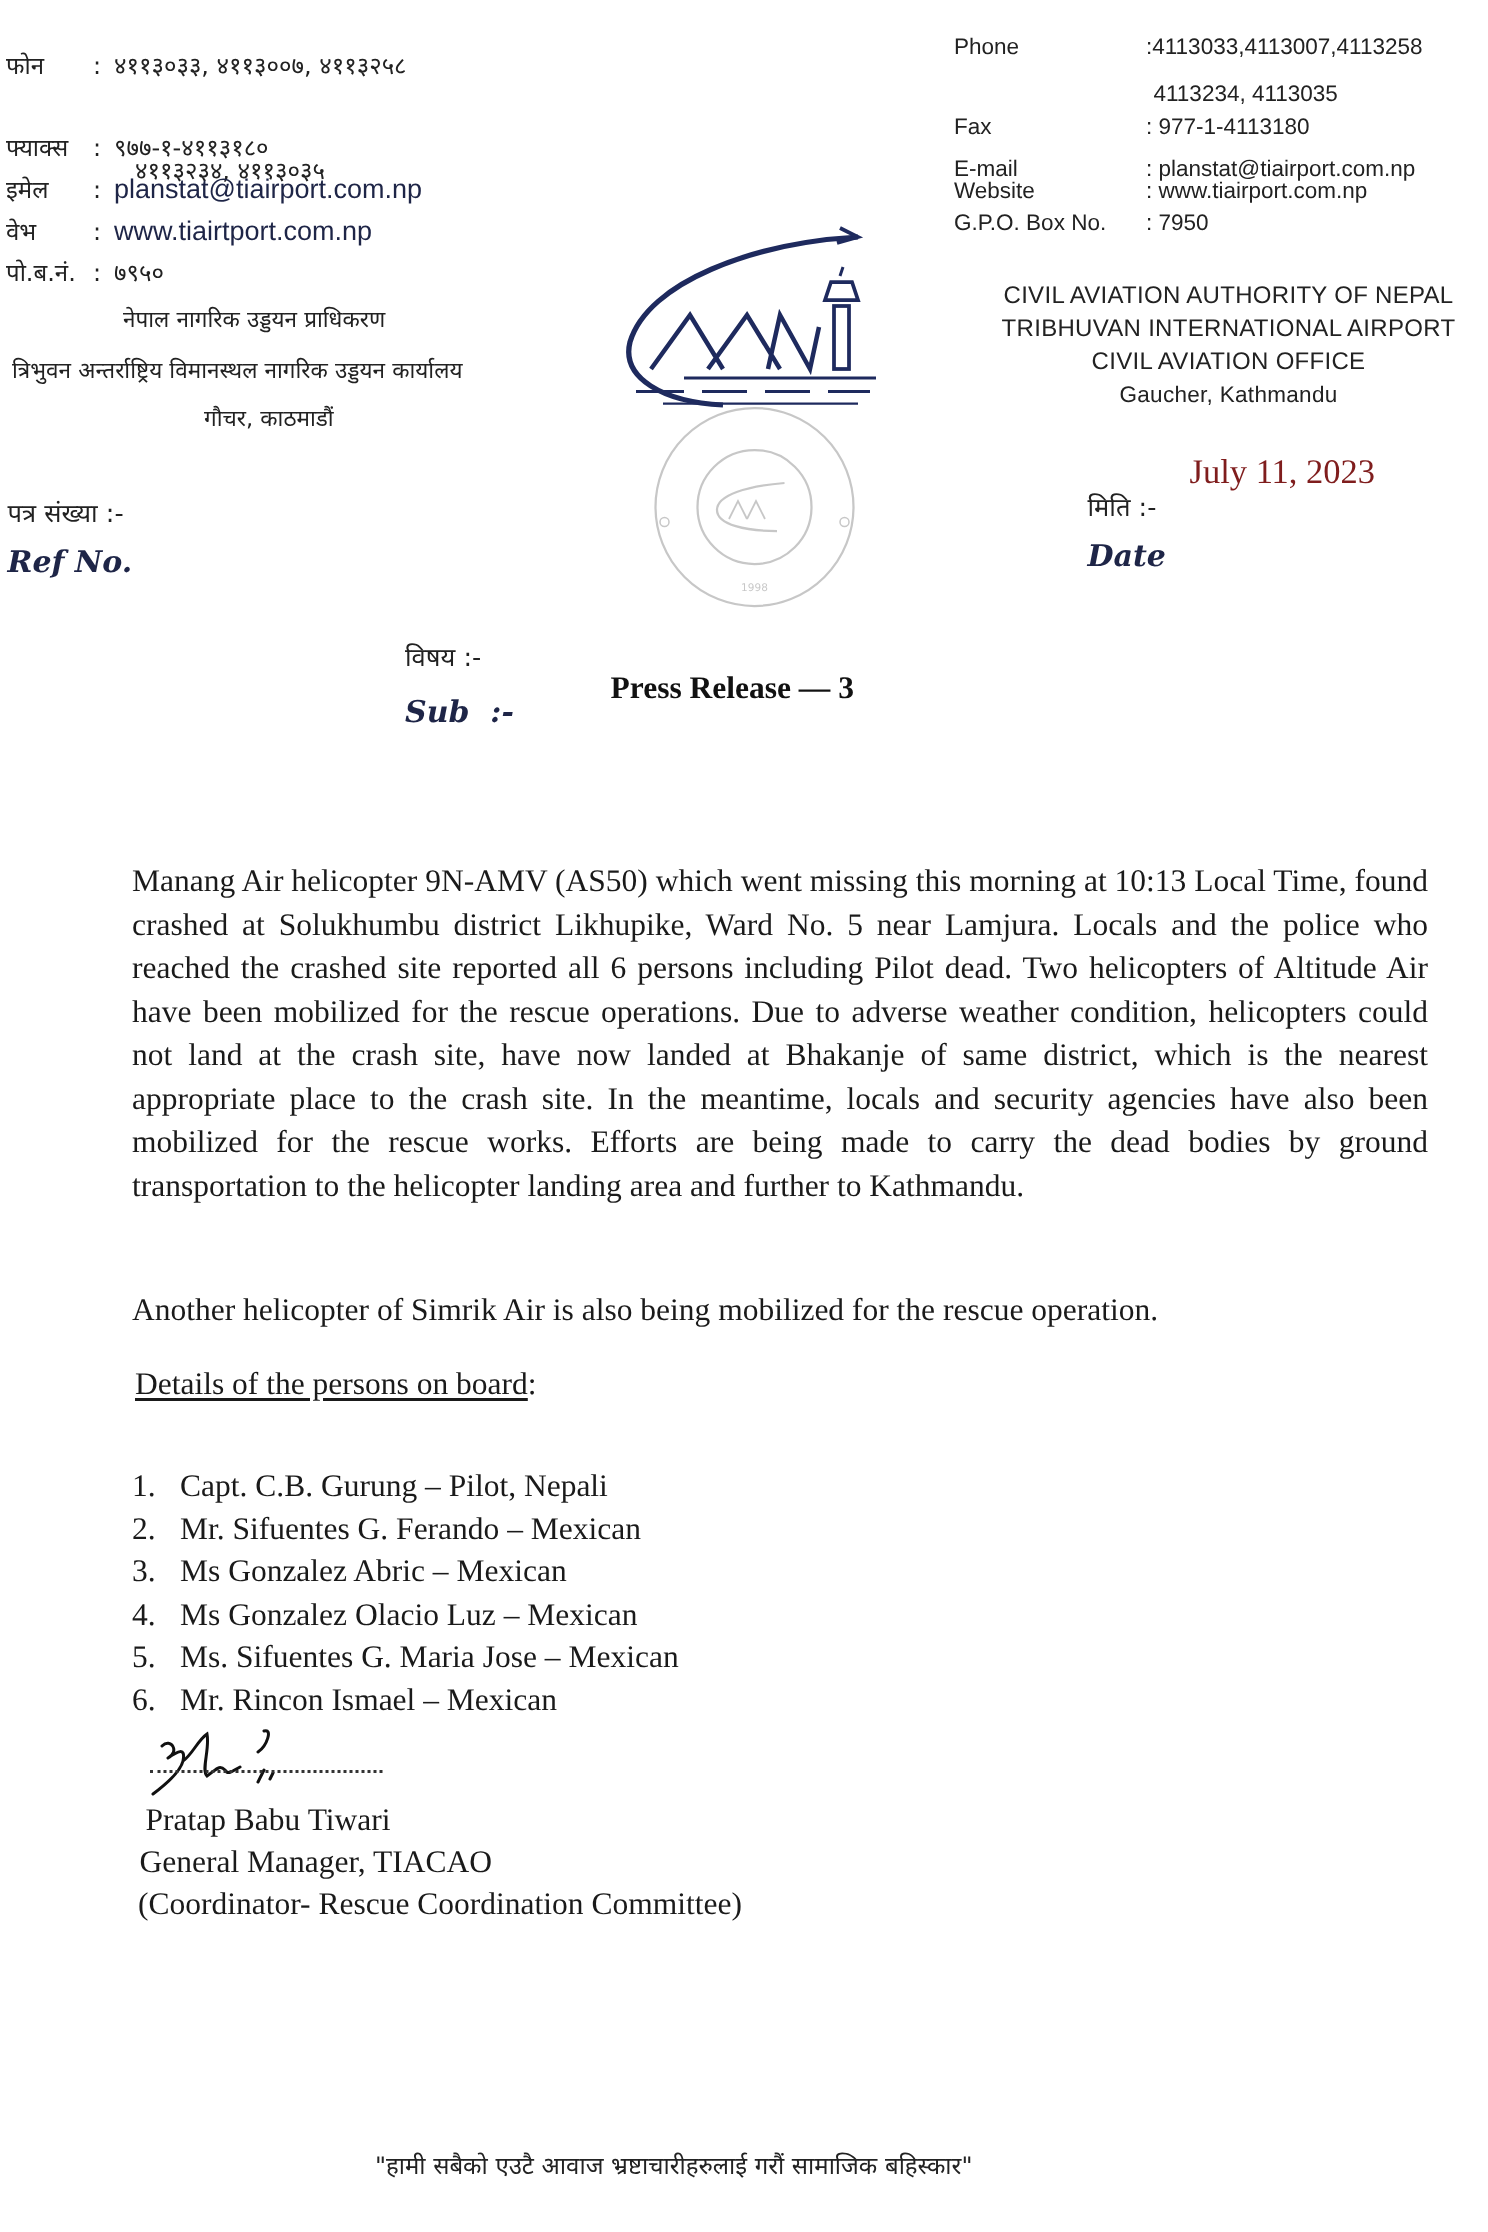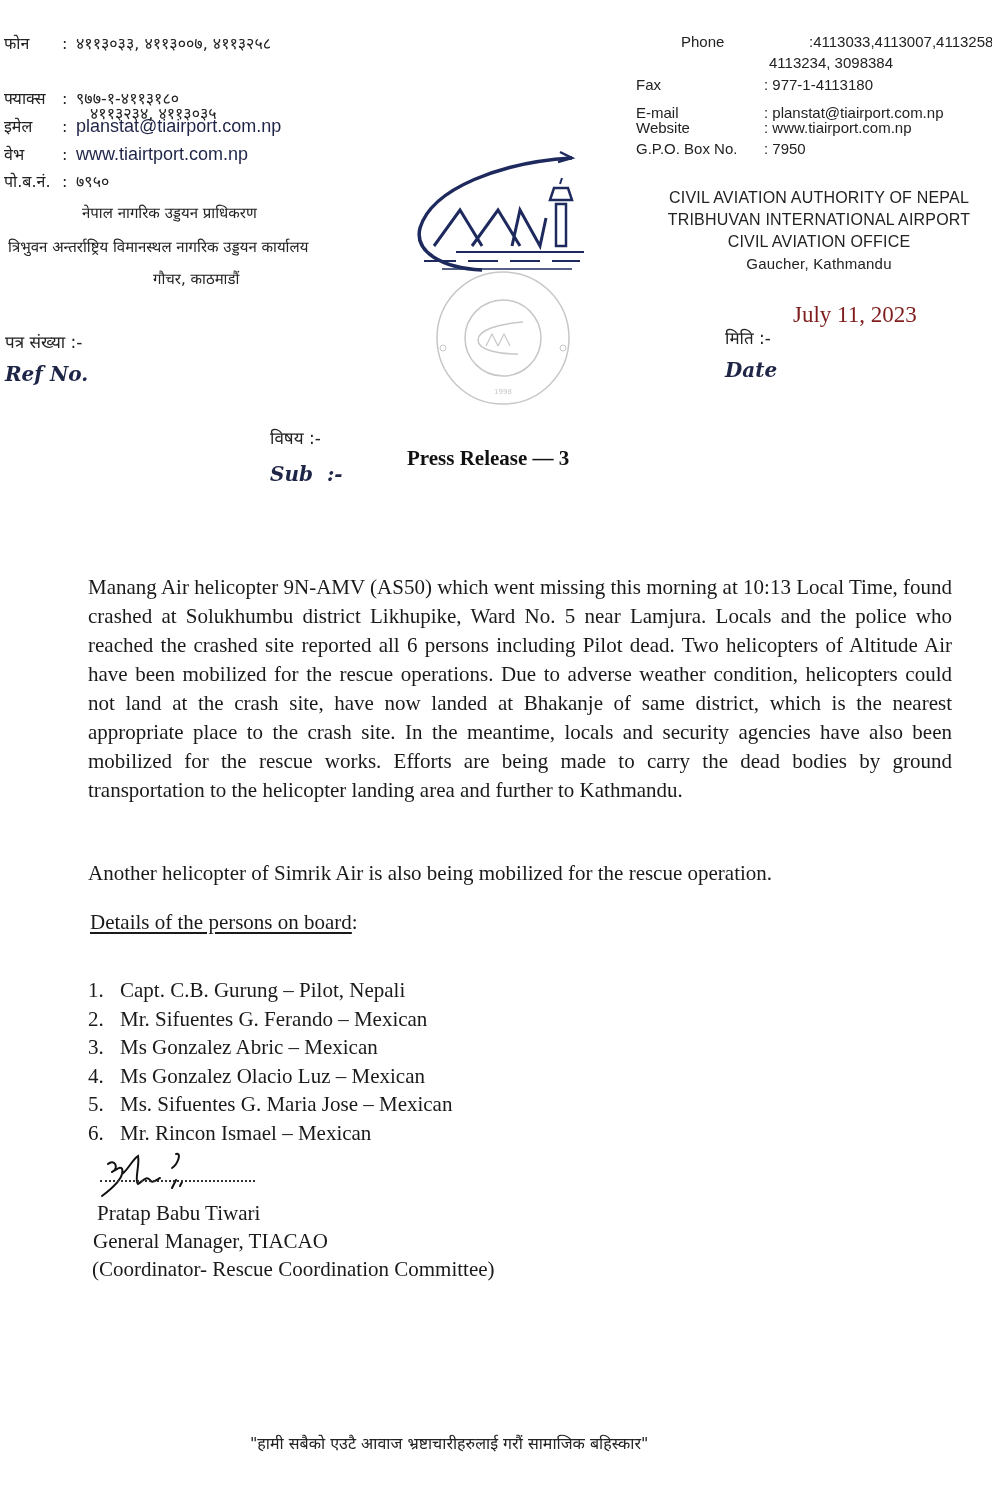--- a/index.html
+++ b/index.html
@@ -59,21 +59,21 @@
     <span class="lbl">इमेल</span><span class="sep">:</span><span class="val-latin">planstat@tiairport.com.np</span>
   </div>
   <div class="np-row deva" style="top:144px;">
     <span class="lbl">वेभ</span><span class="sep">:</span><span class="val-latin">www.tiairtport.com.np</span>
   </div>
   <div class="np-row deva" style="top:172px;">
     <span class="lbl">पो.ब.नं.</span><span class="sep">:</span><span>७९५०</span>
   </div>
   <div class="np-center deva" style="left:82px; top:202px;">नेपाल नागरिक उड्डयन प्राधिकरण</div>
   <div class="np-center deva" style="left:8px; top:236px;">त्रिभुवन अन्तर्राष्ट्रिय विमानस्थल नागरिक उड्डयन कार्यालय</div>
-  <div class="np-center deva" style="left:153px; top:268px;">गौचर, काठमाडौं</div>
+  <div class="np-center deva" style="left:136px; top:268px;">गौचर, काठमाडौं</div>
 </div>
 
 <svg class="logo" viewBox="0 0 180 130">
   <path d="M160 10 C 90 14, 20 40, 8 80 C 2 104, 30 120, 70 122" fill="none" stroke="#1e2a5e" stroke-width="3.5"></path>
   <path d="M148 4 L160 10 L146 14" fill="none" stroke="#1e2a5e" stroke-width="2.5"></path>
   <path d="M22 98 L48 62 L70 98 M60 98 L86 62 L108 98 M100 98 L108 62 L128 98 L134 70" fill="none" stroke="#1e2a5e" stroke-width="3"></path>
   <rect x="144" y="56" width="10" height="42" fill="none" stroke="#1e2a5e" stroke-width="2.5"></rect>
   <path d="M138 52 L160 52 L156 40 L142 40 Z" fill="none" stroke="#1e2a5e" stroke-width="2.5"></path>
   <line x1="148" y1="36" x2="150" y2="30" stroke="#1e2a5e" stroke-width="2"></line>
   <line x1="44" y1="104" x2="172" y2="104" stroke="#1e2a5e" stroke-width="2"></line>
@@ -85,25 +85,25 @@
   <circle cx="75" cy="70" r="66" fill="none" stroke="#9a9a9a" stroke-width="1.5"></circle>
   <circle cx="75" cy="70" r="38" fill="none" stroke="#9a9a9a" stroke-width="1.5"></circle>
   <path d="M95 54 C 70 56, 50 62, 50 72 C 50 82, 70 86, 90 86" fill="none" stroke="#9a9a9a" stroke-width="1.5"></path>
   <path d="M58 78 L64 66 L70 78 M70 78 L76 66 L82 78" fill="none" stroke="#9a9a9a" stroke-width="1.2"></path>
   <circle cx="15" cy="80" r="3" fill="none" stroke="#9a9a9a"></circle>
   <circle cx="135" cy="80" r="3" fill="none" stroke="#9a9a9a"></circle>
   <text x="75" y="126" text-anchor="middle" font-size="7" fill="#9a9a9a" font-family="DejaVu Sans, sans-serif">1998</text>
 </svg>
 
 <div>
-  <div class="en-row sans" style="top:31px;margin-left:45px;">
+  <div class="en-row sans" style="top:21px;">
     <span class="lbl">Phone</span><span>:4113033,4113007,4113258</span>
   </div>
   <div class="en-row sans" style="top:52px;">
-    <span class="lbl"></span><span style="padding-left:5px;">4113234, 3098384</span>
+    <span class="lbl"></span><span style="padding-left:5px;">4113234, 4113035</span>
   </div>
   <div class="en-row sans" style="top:74px;">
     <span class="lbl">Fax</span><span>: 977-1-4113180</span>
   </div>
   <div class="en-row sans" style="top:102px;">
     <span class="lbl">E-mail</span><span>: planstat@tiairport.com.np</span>
   </div>
   <div class="en-row sans" style="top:117px;">
     <span class="lbl">Website</span><span>: www.tiairport.com.np</span>
   </div>

